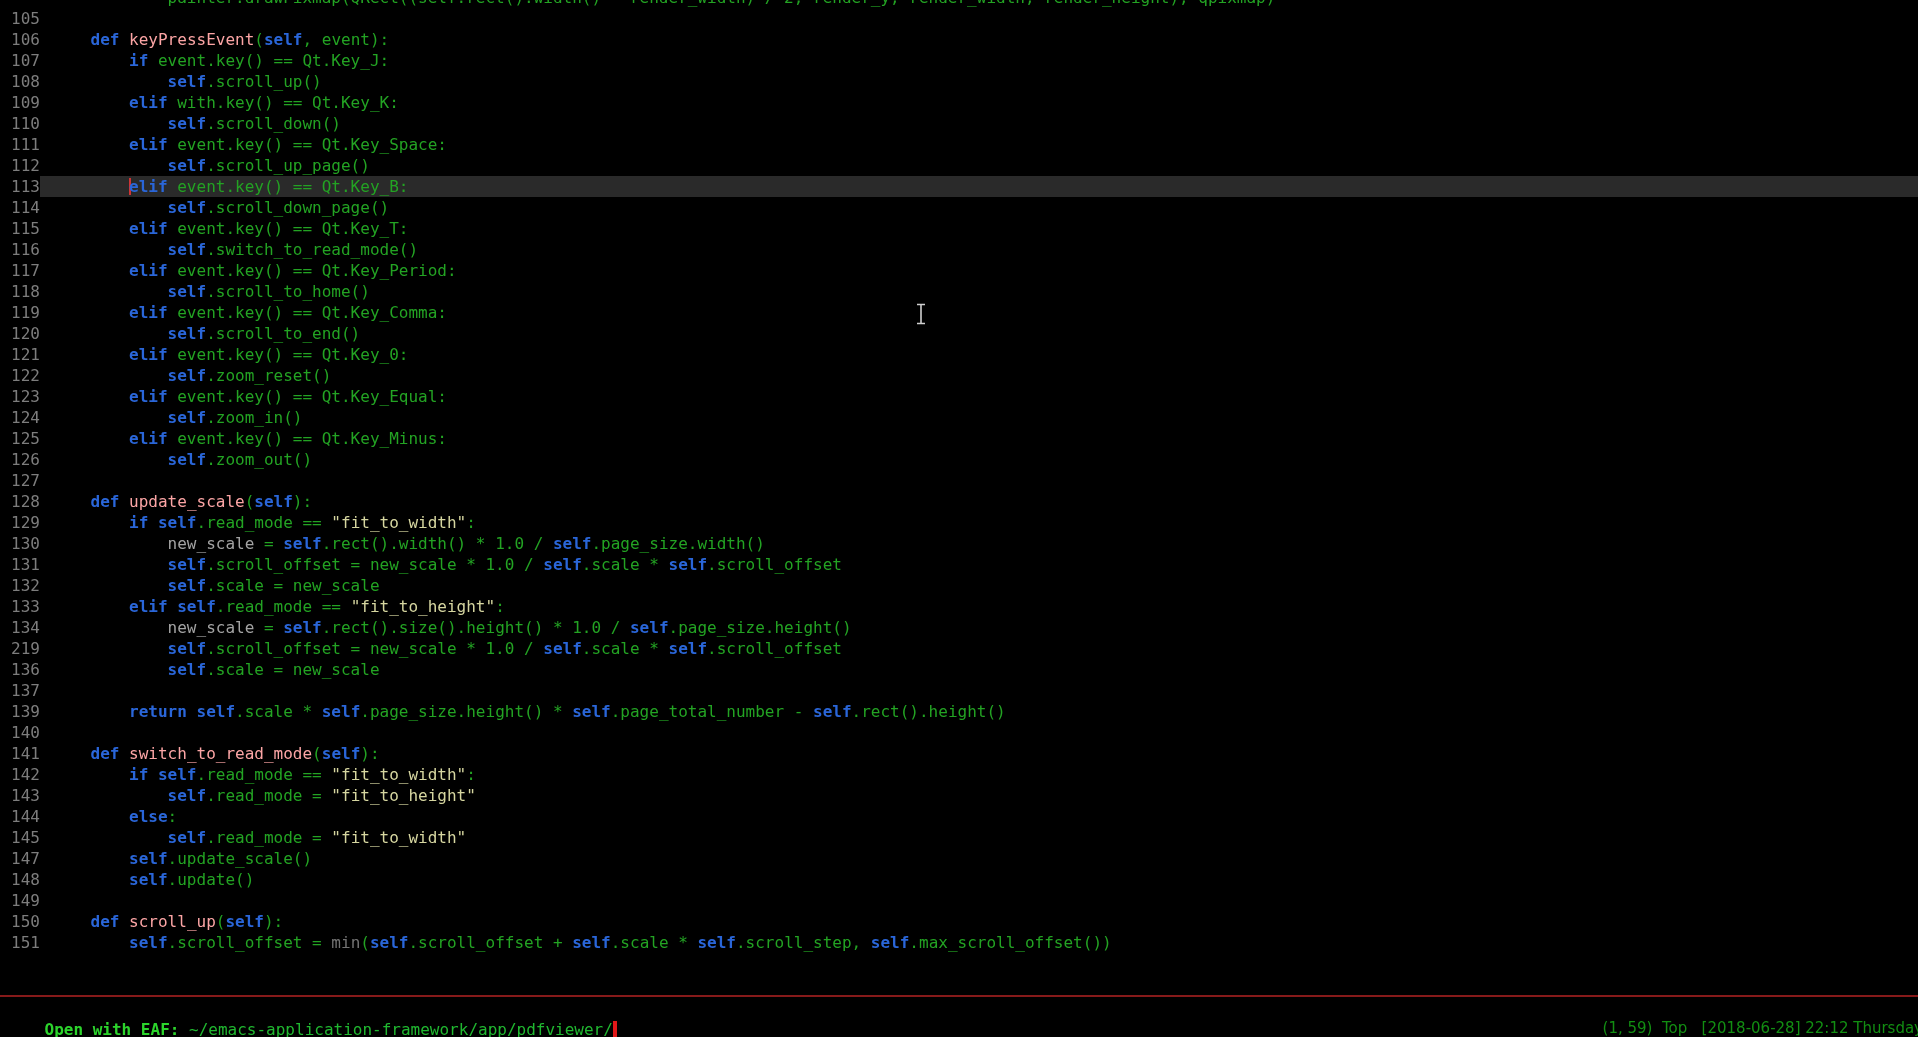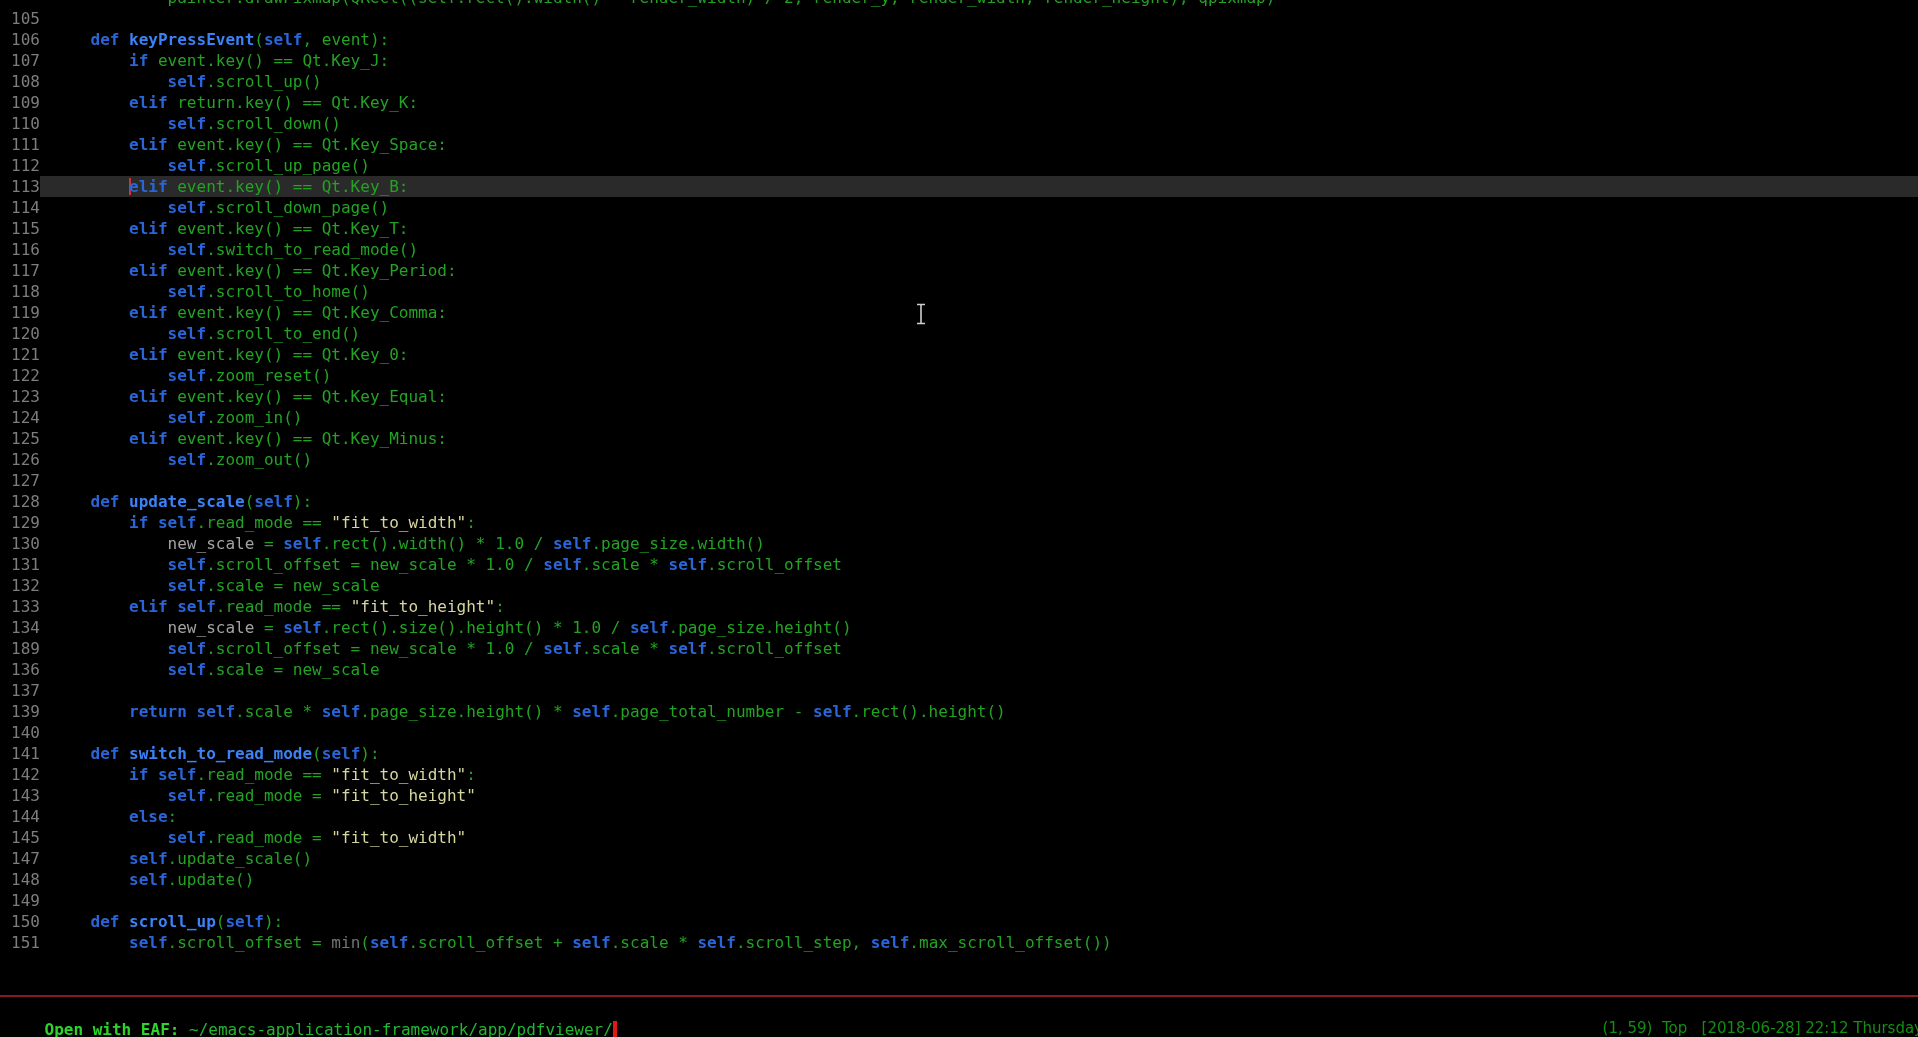--- a/index.html
+++ b/index.html
@@ -12,21 +12,21 @@
   }
   .row{display:flex;height:21px;}
   .gut{
     flex:none;width:40px;text-align:right;color:#7d7d7d;
     white-space:pre;user-select:none;background:#000;
   }
   .code{flex:1;white-space:pre;padding-left:12px;color:#23a323;}
   .row.hl .code{background:#2a2a2a;}
   .d{color:#23a323;}
   .k{color:#2a66d9;font-weight:bold;}
-  .fn{color:#3b82f6;font-weight:bold;}
+  .fn{color:#fca5a5;}
   .v{color:#a3a3a3;}
   .s{color:#d6d6a0;}
   .b{color:#737373;}
   .cur{display:inline-block;width:2px;height:17px;background:#cf3434;
        margin-right:-2px;vertical-align:-3px;}
   .modeline-rule{
     position:absolute;left:0;top:995px;width:1918px;height:2px;background:#871a1a;
   }
   .minibuffer{
     position:absolute;left:6px;top:998px;width:1918px;height:21px;
@@ -65,21 +65,21 @@
       <div class="row">
         <span class="gut">107</span>
         <span class="code"><span class="d">        </span><span class="k">if</span><span class="d"> event.key() == Qt.Key_J:</span></span>
       </div>
       <div class="row">
         <span class="gut">108</span>
         <span class="code"><span class="d">            </span><span class="k">self</span><span class="d">.scroll_up()</span></span>
       </div>
       <div class="row">
         <span class="gut">109</span>
-        <span class="code"><span class="d">        </span><span class="k">elif</span><span class="d"> return.key() == Qt.Key_K:</span></span>
+        <span class="code"><span class="d">        </span><span class="k">elif</span><span class="d"> with.key() == Qt.Key_K:</span></span>
       </div>
       <div class="row">
         <span class="gut">110</span>
         <span class="code"><span class="d">            </span><span class="k">self</span><span class="d">.scroll_down()</span></span>
       </div>
       <div class="row">
         <span class="gut">111</span>
         <span class="code"><span class="d">        </span><span class="k">elif</span><span class="d"> event.key() == Qt.Key_Space:</span></span>
       </div>
       <div class="row">
@@ -168,21 +168,21 @@
       </div>
       <div class="row">
         <span class="gut">133</span>
         <span class="code"><span class="d">        </span><span class="k">elif</span><span class="d"> </span><span class="k">self</span><span class="d">.read_mode == </span><span class="s">"fit_to_height"</span><span class="d">:</span></span>
       </div>
       <div class="row">
         <span class="gut">134</span>
         <span class="code"><span class="d">            </span><span class="v">new_scale</span><span class="d"> = </span><span class="k">self</span><span class="d">.rect().size().height() * 1.0 / </span><span class="k">self</span><span class="d">.page_size.height()</span></span>
       </div>
       <div class="row">
-        <span class="gut">189</span>
+        <span class="gut">219</span>
         <span class="code"><span class="d">            </span><span class="k">self</span><span class="d">.scroll_offset = new_scale * 1.0 / </span><span class="k">self</span><span class="d">.scale * </span><span class="k">self</span><span class="d">.scroll_offset</span></span>
       </div>
       <div class="row">
         <span class="gut">136</span>
         <span class="code"><span class="d">            </span><span class="k">self</span><span class="d">.scale = new_scale</span></span>
       </div>
       <div class="row">
         <span class="gut">137</span>
         <span class="code"></span>
       </div>

